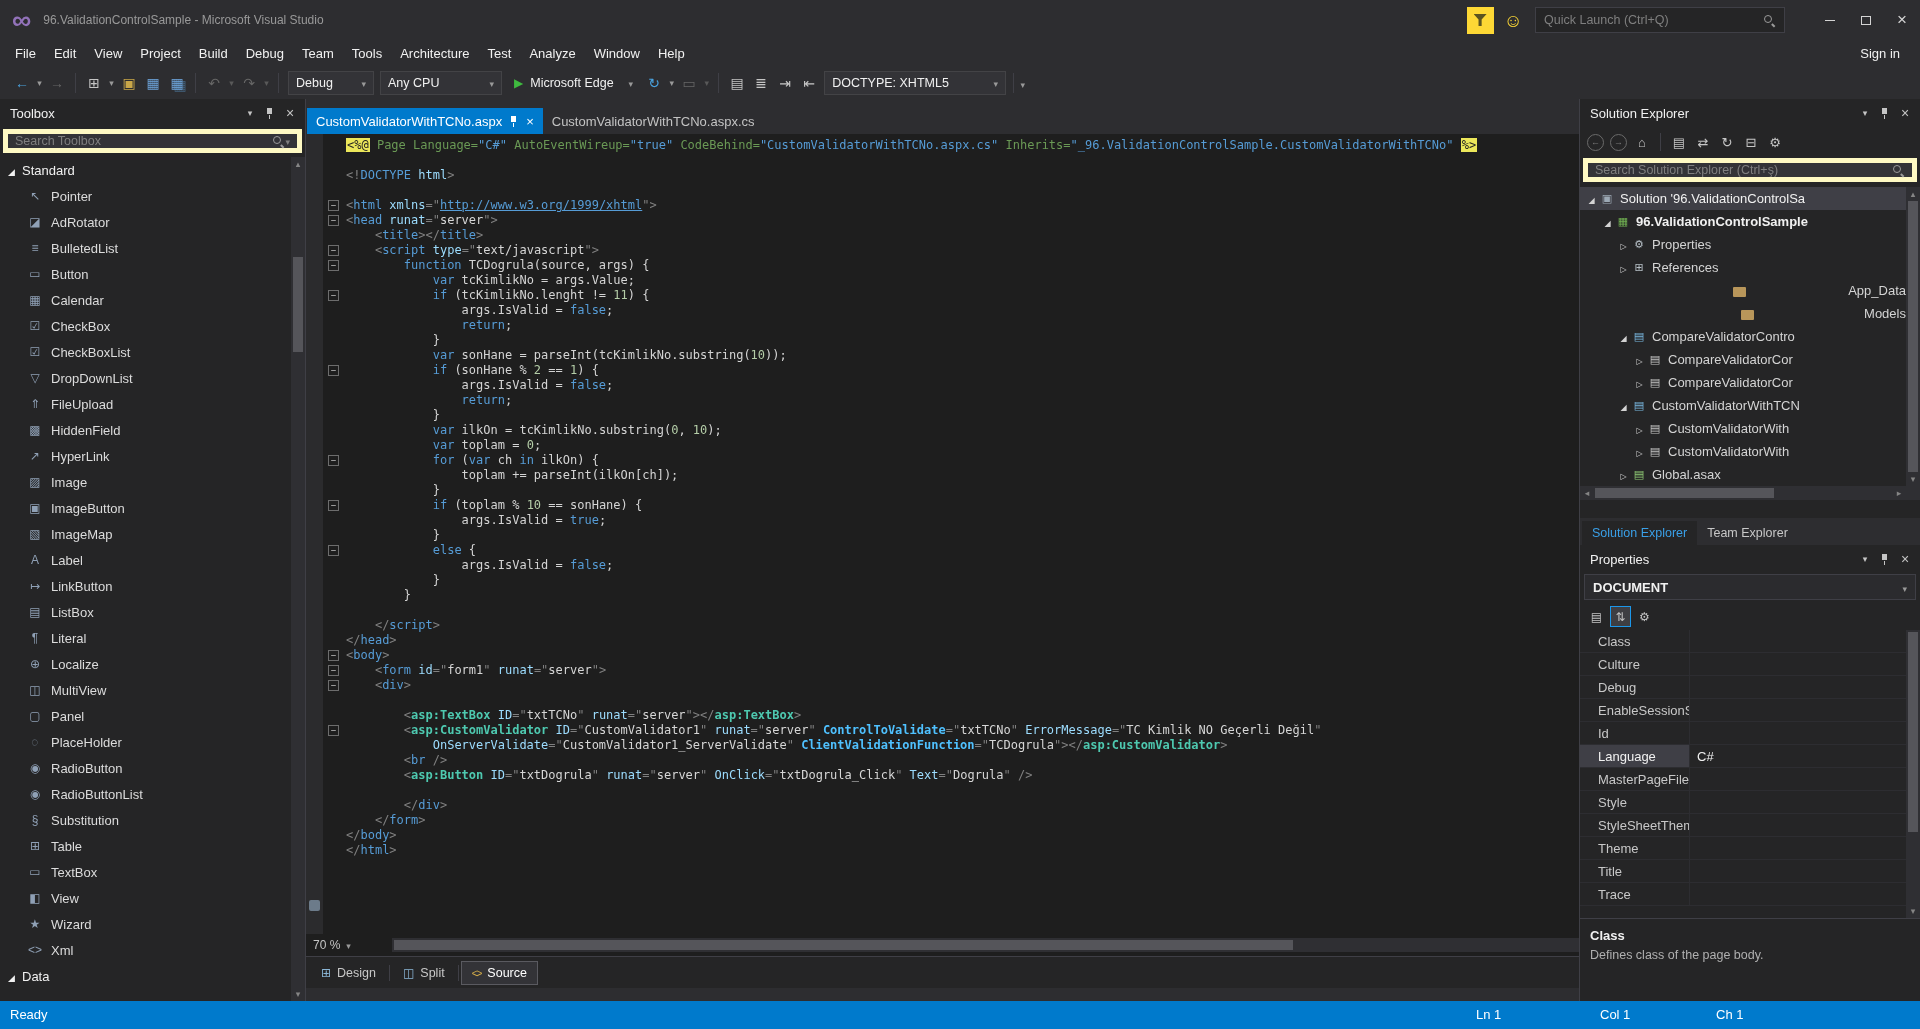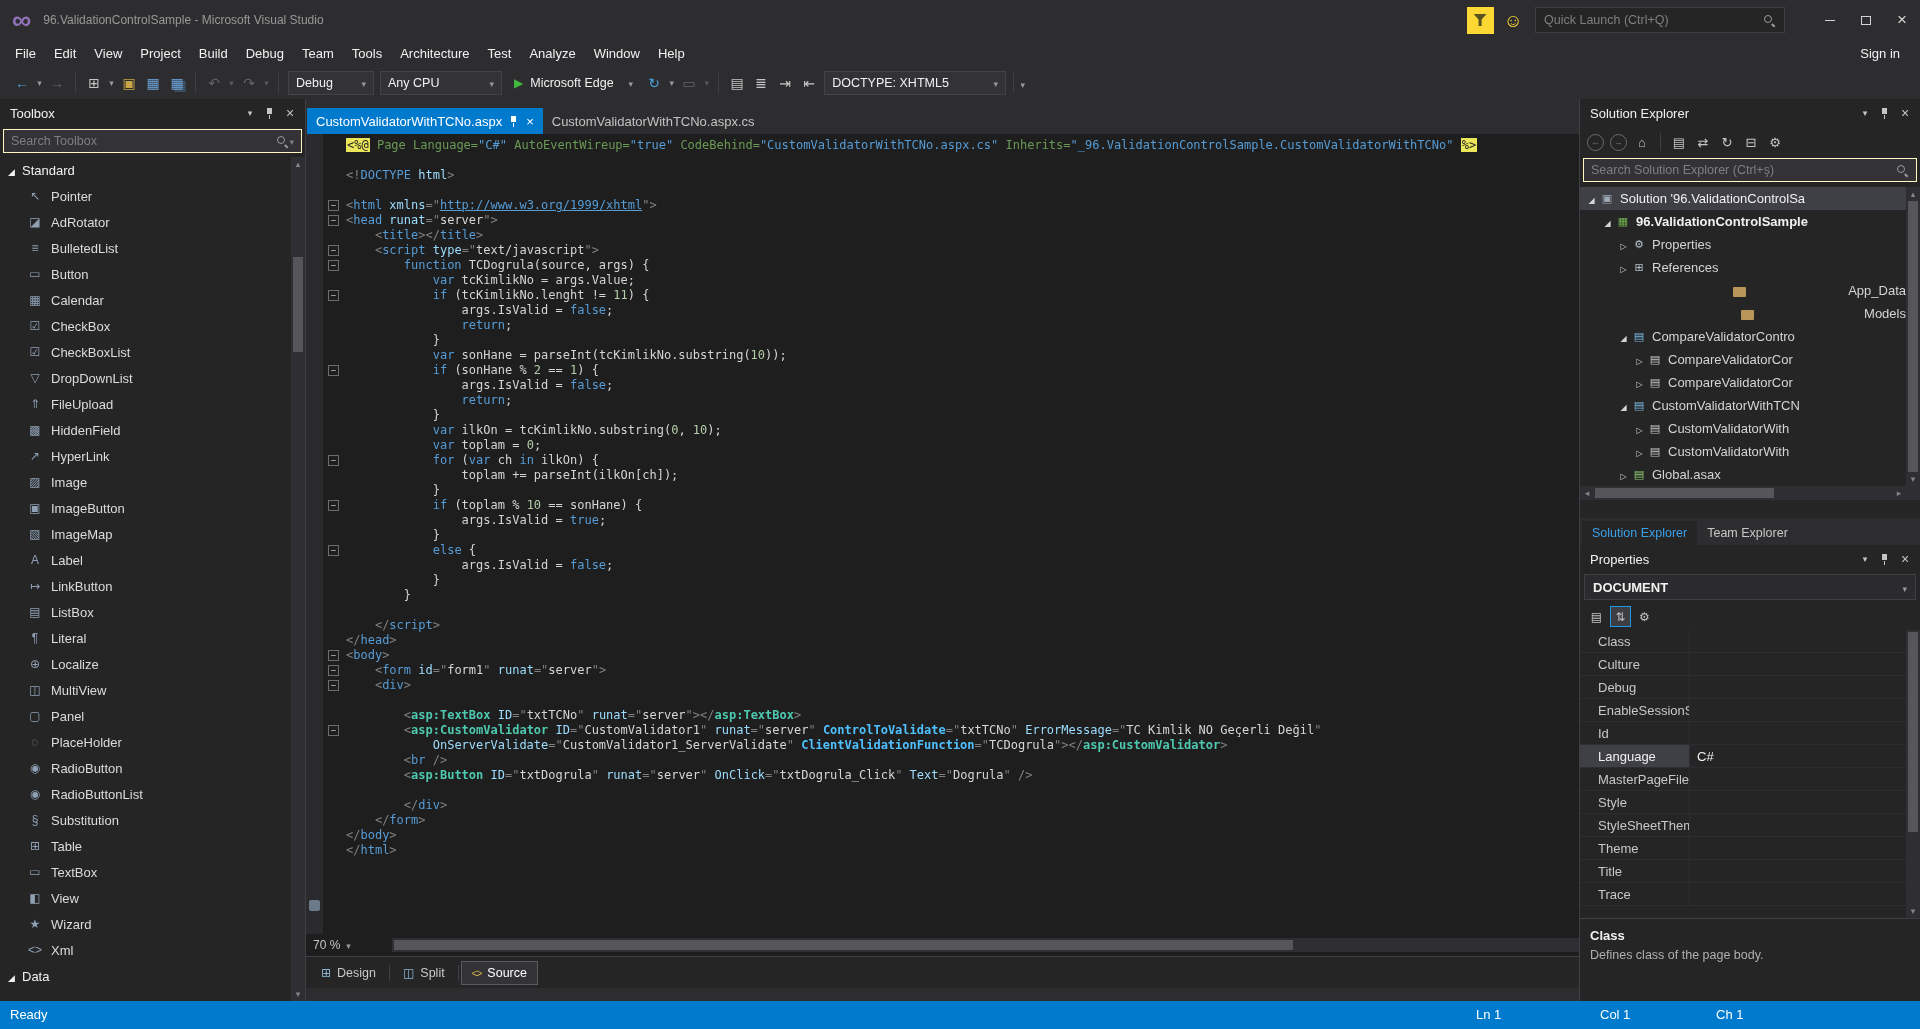--- a/index.html
+++ b/index.html
@@ -59,21 +59,21 @@
   .main{position:absolute;top:99px;left:0;right:0;bottom:28px}
 
   
   .panel-header{height:28px;display:flex;align-items:center;padding:0 6px 0 10px;color:#f1f1f1}
   .ph-icons{margin-left:auto;display:flex;align-items:center;gap:2px}
   .ph-ic{width:18px;height:18px;display:flex;align-items:center;justify-content:center;color:#c5c5c5}
   .i-close::before{content:"×";font-size:14px}
   .pin-glyph{display:inline-block;width:10px;height:13px;position:relative}
   .pin-glyph::before{content:"";position:absolute;left:2px;top:1px;width:5px;height:6px;background:#c5c5c5}
   .pin-glyph::after{content:"";position:absolute;left:4px;top:8px;width:1px;height:4px;background:#c5c5c5}
-  .search-box{height:24px;background:#333337;border:1px solid #fef9c3;display:flex;align-items:center;padding:0 7px;color:#7f7f7f;font-size:12.5px}
+  .search-box{height:24px;background:#333337;border:5px solid #fef9c3;display:flex;align-items:center;padding:0 7px;color:#7f7f7f;font-size:12.5px}
   .search-text{flex:1;overflow:hidden;white-space:nowrap}
   .sbar{background:#2f2f33}
   .sb-thumb{position:absolute;left:2px;right:2px;background:#55555a}
   .sb-arrow{position:absolute;width:14px;height:14px;display:flex;align-items:center;justify-content:center;color:#858585}
   .i-up::before{content:"▴";font-size:9px}.i-down::before{content:"▾";font-size:9px}
   .i-left::before{content:"◂";font-size:9px}.i-right::before{content:"▸";font-size:9px}
 
   
   .toolbox{position:absolute;left:0;top:0;bottom:0;width:306px;background:#252526;border-right:1px solid #3f3f46}
   .tbx-search{margin:2px 3px;}

